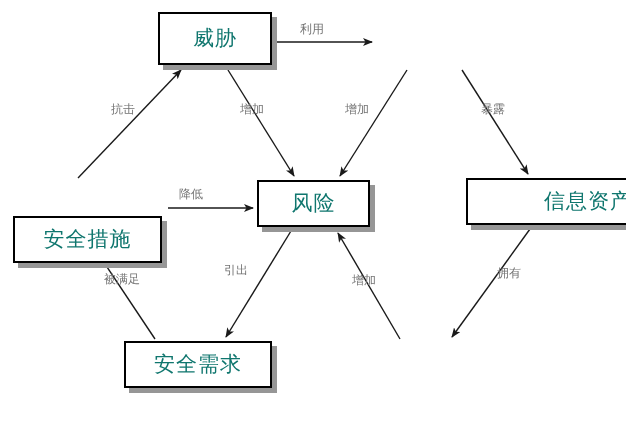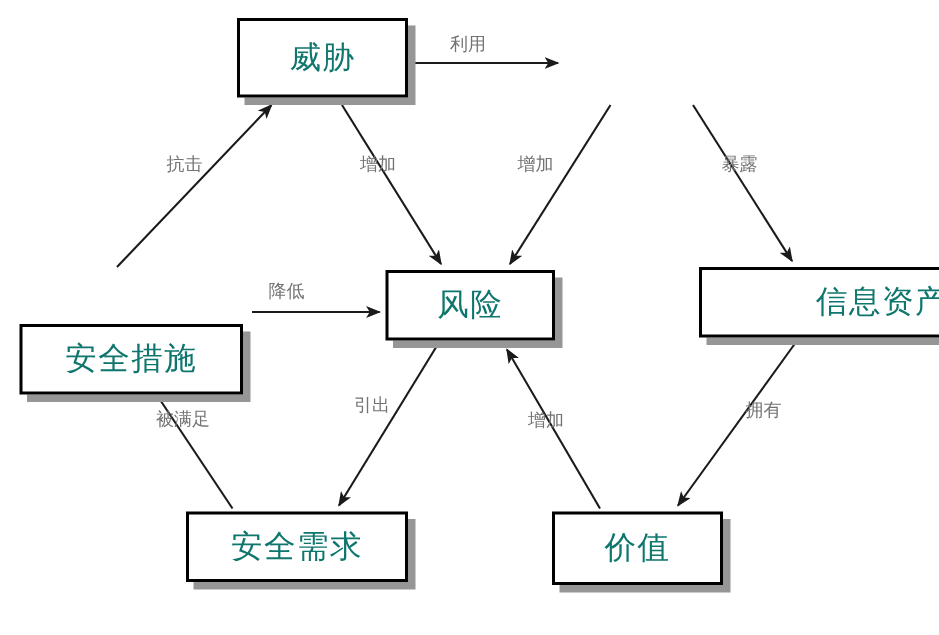--- a/index.html
+++ b/index.html
@@ -96,37 +96,34 @@
   </div>
 
   <div class="node" style="left:466px; top:178px; width:168px; height:47px;justify-content:flex-end;">
     <span class="node-label">信息资产</span>
   </div>
 
   <div class="node" style="left:124px; top:341px; width:148px; height:47px;">
     <span class="node-label">安全需求</span>
   </div>
 
-  <div class="node" style="left:368px; top:341px; width:114px; height:49px;">
-    <span class="node-label">价值</span>
-  </div>
 
   <div class="edge-label" style="left:300px; top:21px;">利用</div>
 
   <div class="edge-label" style="left:111px; top:101px;">抗击</div>
 
   <div class="edge-label" style="left:240px; top:101px;">增加</div>
 
   <div class="edge-label" style="left:345px; top:101px;">增加</div>
 
   <div class="edge-label" style="left:481px; top:101px;">暴露</div>
 
   <div class="edge-label" style="left:179px; top:186px;">降低</div>
 
   <div class="edge-label" style="left:104px; top:271px;">被满足</div>
 
-  <div class="edge-label" style="left:236px; top:262px;">引出</div>
+  <div class="edge-label" style="left:224px; top:262px;">引出</div>
 
   <div class="edge-label" style="left:352px; top:272px;">增加</div>
 
   <div class="edge-label" style="left:476px; top:265px;margin-left:21px;">拥有</div>
 
 </div>
 
 </body></html>

